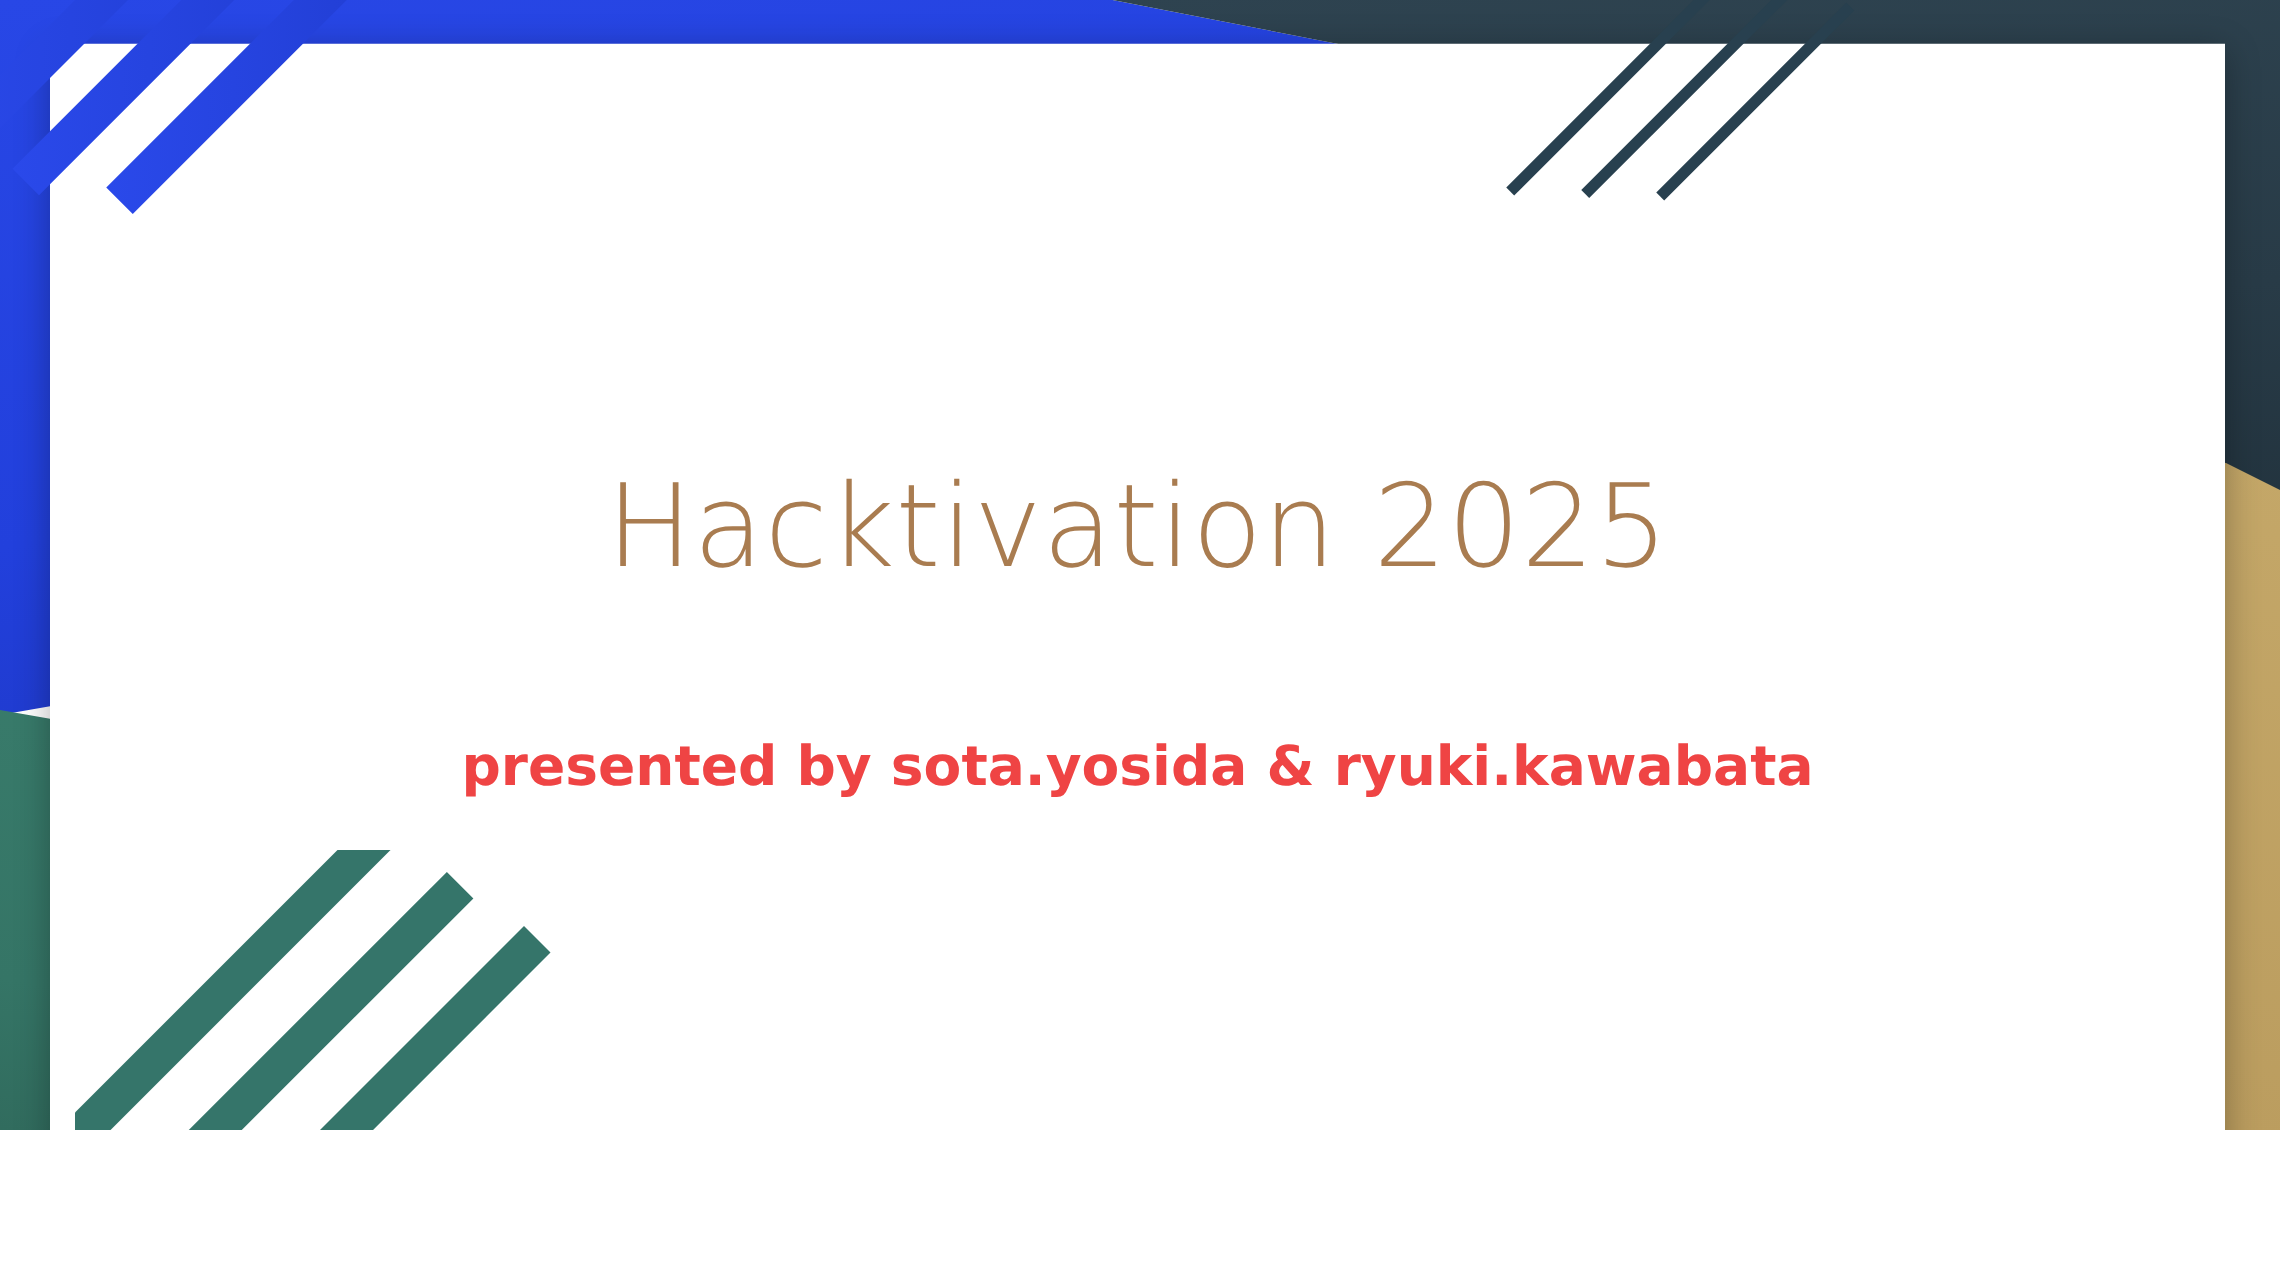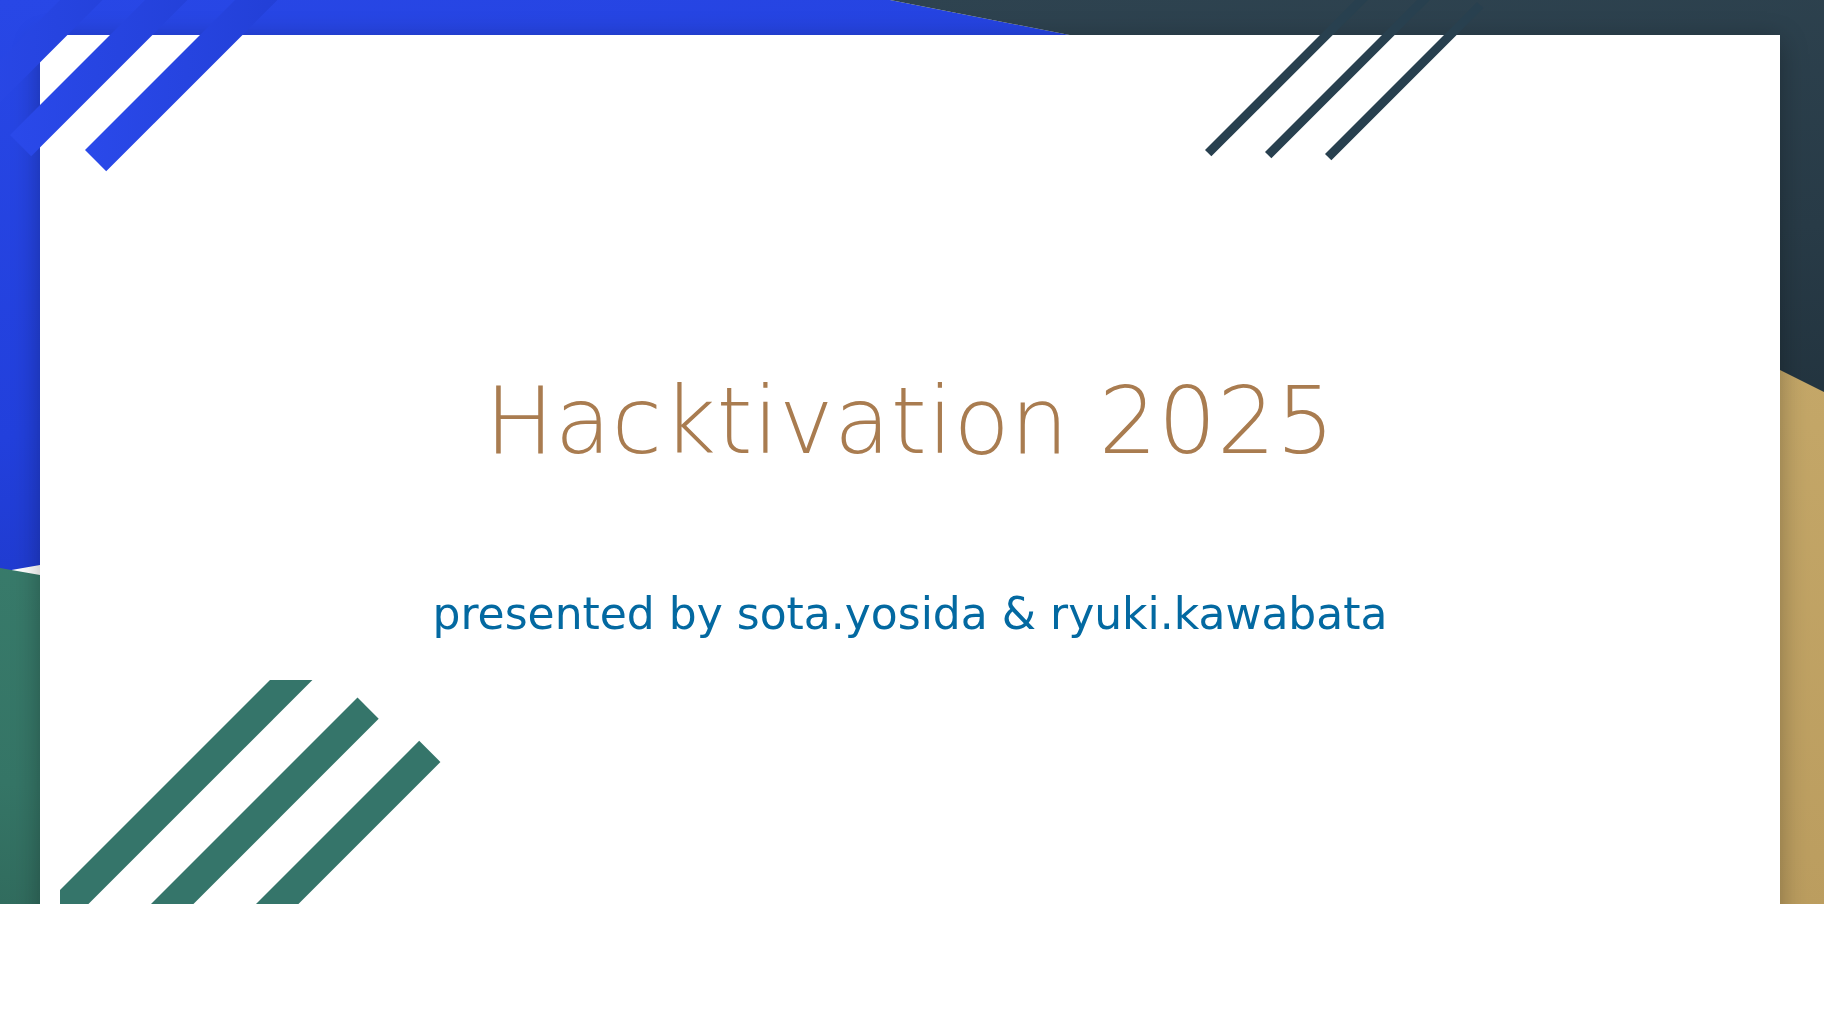--- a/index.html
+++ b/index.html
@@ -75,24 +75,24 @@
     font-size:92px;
     line-height:1.05;
     letter-spacing:.5px;
     color:#a97c50;
     text-align:center;
     margin:0 0 118px 0;
     white-space:nowrap;
   }
   .subtitle{
     font-family:"DejaVu Sans",sans-serif;
-    font-weight:400;
+    font-weight:700;
     font-size:44px;
     line-height:1.2;
-    color:#0369a1;
+    color:#ef4444;
     text-align:center;
     margin:0;
     white-space:nowrap;
   }
 </style>
 </head>
 <body>
 
 <div id="slide">
 

